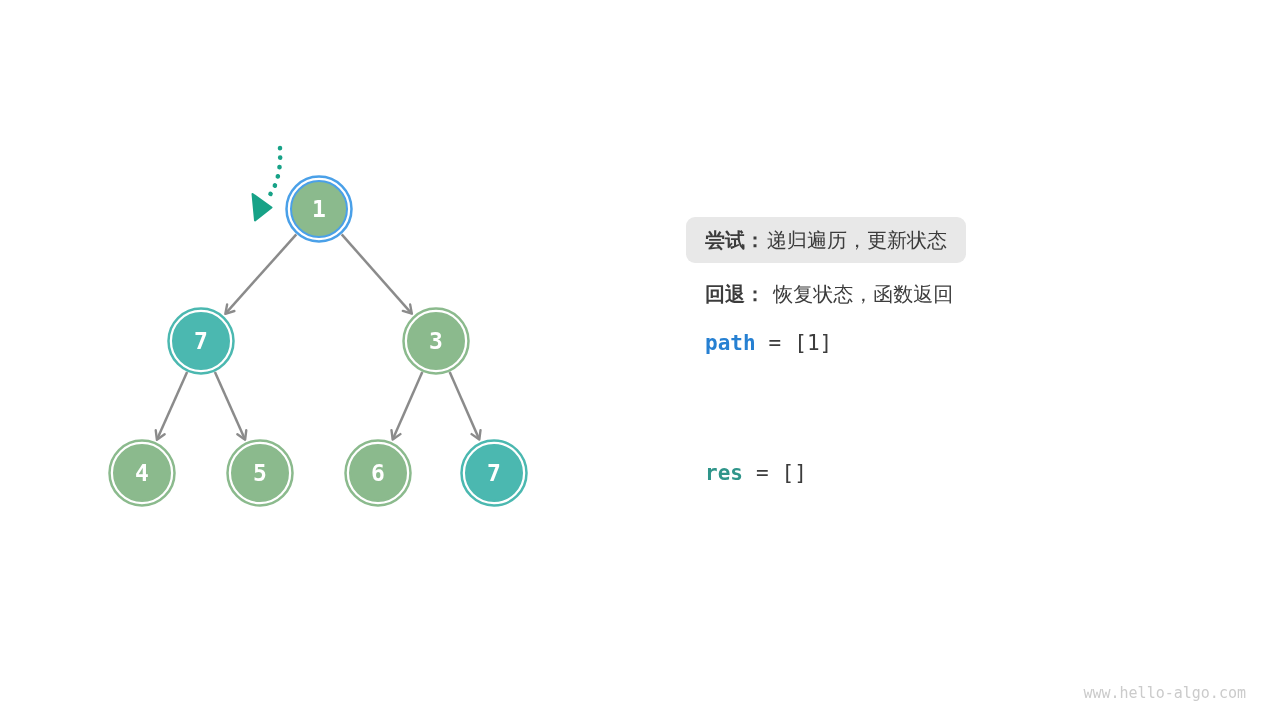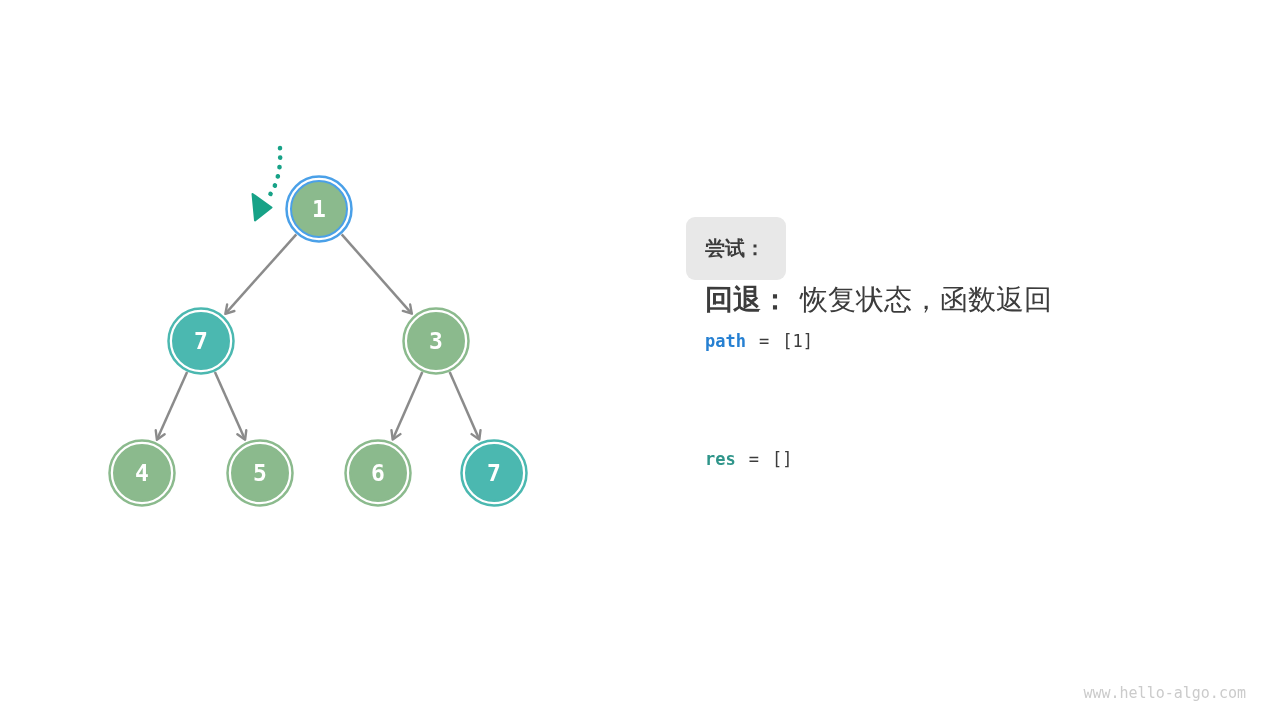--- a/index.html
+++ b/index.html
@@ -29,39 +29,39 @@
   }
   .pointer-dots { stroke: var(--pointer-teal); stroke-width: 4.6; fill: none;
                   stroke-linecap: round; stroke-dasharray: 0.1 9.4; }
   .pointer-head { fill: var(--pointer-teal); stroke: var(--pointer-teal);
                   stroke-width: 2; stroke-linejoin: round; }
   .arrow-v { fill: none; stroke: var(--edge-gray); stroke-width: 2.2;
              stroke-linecap: round; stroke-linejoin: round; }
 
   
   .callout {
-    position: absolute; left: 686px; top: 217px; height: 63px;
+    position: absolute; left: 686px; top: 217px; height: 46px;
     display: inline-flex; align-items: center;
     padding: 0 19px; border-radius: 9px;
     background: var(--highlight-bg);
     font-size: 20px; color: var(--text-dark); white-space: nowrap;
   }
   .plain-line {
     position: absolute; left: 705px; top: 281px;
-    font-size: 28px; color: var(--text-dark); white-space: nowrap;
+    font-size: 20px; color: var(--text-dark); white-space: nowrap;
   }
   .cn-bold { font-weight: 700; margin-right: 2px; }
   .code-line {
     position: absolute; left: 705px;
     display: flex; align-items: baseline; gap: 13px;
     font-family: "DejaVu Sans Mono", "Liberation Mono", monospace;
-    font-size: 17px; color: var(--text-dark); white-space: nowrap;
+    font-size: 21px; color: var(--text-dark); white-space: nowrap;
   }
   .code-line.path-line { top: 331px; }
-  .code-line.res-line  { top: 449px; }
+  .code-line.res-line  { top: 461px; }
   .code-var { font-weight: 700; }
   .code-var.path { color: var(--path-blue); }
   .code-var.res  { color: var(--res-teal); }
 
   
   .step-box {
     position: absolute; left: 33px; top: 639px; width: 148px; height: 53px;
     border: 2px solid var(--step-border-gray); border-radius: 10px;
     background: #fcfcfc;
     display: flex; align-items: center; justify-content: center;
@@ -135,20 +135,21 @@
     </g>
     <g>
       <circle class="ring teal" cx="494" cy="473" r="32.5"></circle>
       <circle class="core teal" cx="494" cy="473" r="28"></circle>
       <text class="node-label" x="494" y="481">7</text>
     </g>
   </svg>
 
   <div class="callout">
     <span class="cn-bold">尝试：</span>
+    <span class="cn">递归遍历，更新状态</span>
   </div>
 
   <div class="plain-line">
     <span class="cn-bold">回退：</span>
     <span class="cn">恢复状态，函数返回</span>
   </div>
 
   <div class="code-line path-line">
     <span class="code-var path">path</span>
     <span class="code-eq">=</span>

